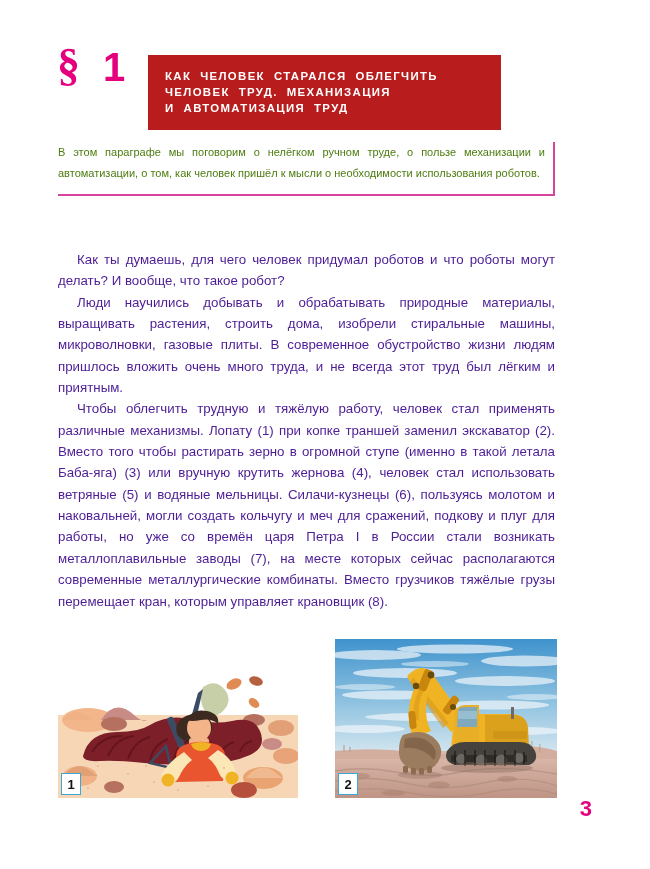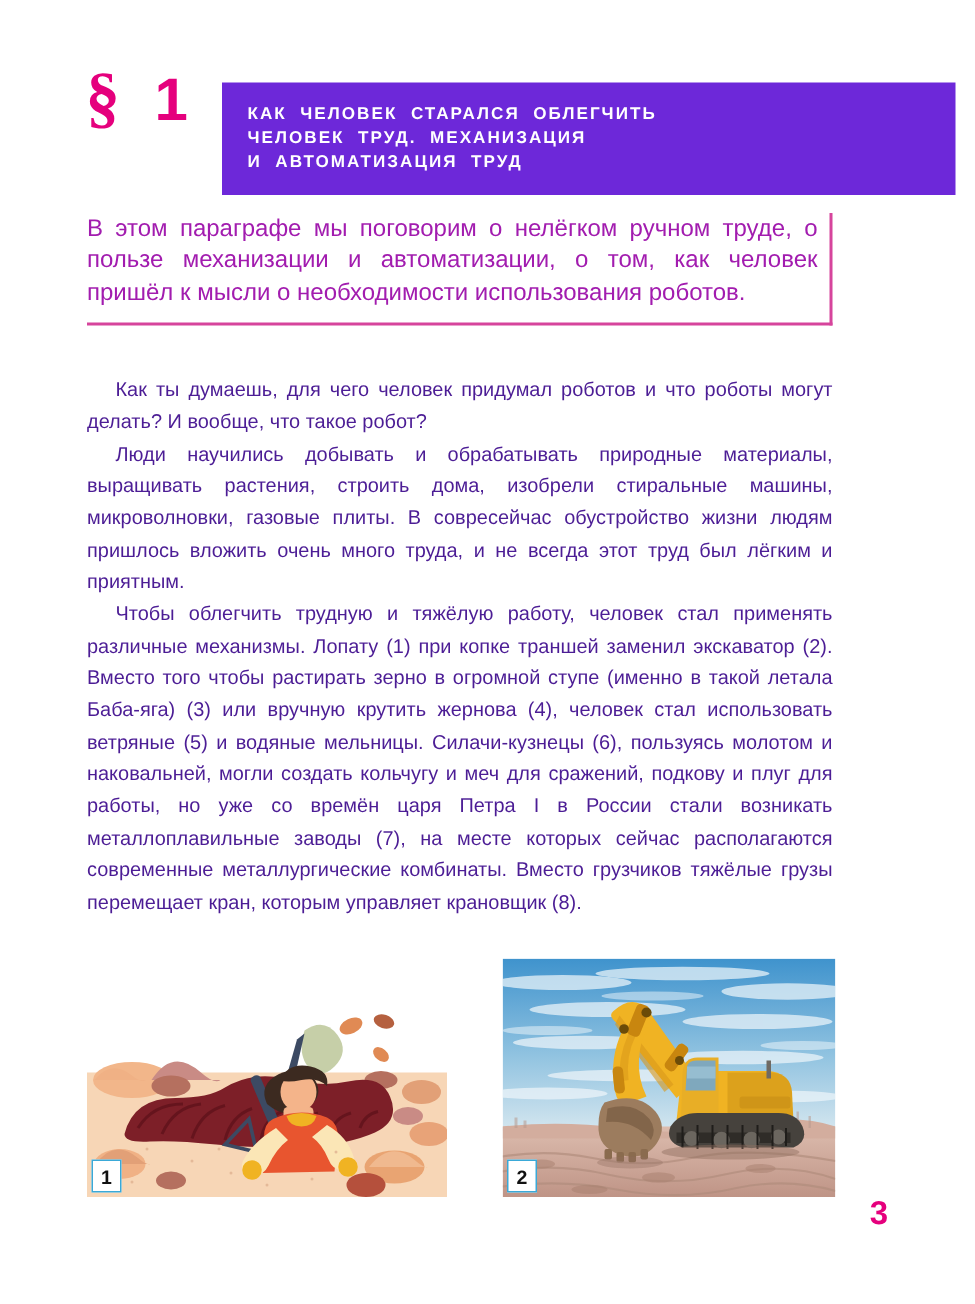--- a/index.html
+++ b/index.html
@@ -47,23 +47,23 @@
     font-family: "Liberation Sans", "DejaVu Sans", sans-serif;
     font-weight: bold;
     font-size: 40px;
     line-height: 40px;
     color: #e5007d;
   }
   .title-band {
     position: absolute;
     left: 148px;
     top: 55px;
-    width: 489px;
+    width: 353px;
     height: 75px;
-    background: #6d28d9;
+    background: #b91c1c;
     box-sizing: border-box;
     padding: 13px 0 0 17px;
   }
   .title-line {
     color: #ffffff;
     font-weight: bold;
     font-size: 11.4px;
     line-height: 16.2px;
     letter-spacing: 1.35px;
     white-space: pre;
@@ -74,25 +74,25 @@
     position: absolute;
     left: 58px;
     top: 142px;
     width: 497px;
     box-sizing: border-box;
     border-right: 2px solid #d6449c;
     border-bottom: 2px solid #d6449c;
     padding: 0 8px 9px 0;
   }
   .intro-text {
-    font-size: 16px;
+    font-size: 11px;
     line-height: 21.3px;
     text-align: justify;
     text-align-last: left;
-    color: #a21caf;
+    color: #4d7c0f;
     hyphens: manual;
     margin: 0;
   }
 
   
   .body-col {
     position: absolute;
     left: 58px;
     top: 249px;
     width: 497px;
@@ -174,21 +174,21 @@
       <div class="title-line">И  АВТОМАТИЗАЦИЯ  ТРУД</div>
     </div>
   </div>
 
   <div class="intro-box">
     <p class="intro-text">В этом параграфе мы поговорим о нелёгком ручном тру­де, о пользе механизации и автоматизации, о том, как человек пришёл к мысли о необходимости использования роботов.</p>
   </div>
 
   <div class="body-col">
     <p class="para indent">Как ты думаешь, для чего человек придумал роботов и что роботы могут делать? И вообще, что такое робот?</p>
-    <p class="para indent">Люди научились добывать и обрабатывать природные мате­риалы, выращивать растения, строить дома, изобрели сти­ральные машины, микроволновки, газовые плиты. В совре­сейчас обустройство жизни людям пришлось вложить очень много труда, и не всегда этот труд был лёгким и приятным.</p>
+    <p class="para indent">Люди научились добывать и обрабатывать природные мате­риалы, выращивать растения, строить дома, изобрели сти­ральные машины, микроволновки, газовые плиты. В совре­менное обустройство жизни людям пришлось вложить очень много труда, и не всегда этот труд был лёгким и приятным.</p>
     <p class="para indent">Чтобы облегчить трудную и тяжёлую работу, человек стал применять различные механизмы. Лопату (1) при копке траншей заменил экскаватор (2). Вместо того чтобы расти­рать зерно в огромной ступе (именно в такой летала Ба­ба-яга) (3) или вручную крутить жернова (4), человек стал использовать ветряные (5) и водяные мельницы. Силачи-куз­нецы (6), пользуясь молотом и наковальней, могли создать кольчугу и меч для сражений, подкову и плуг для работы, но уже со времён царя Петра I в России стали возникать металлоплавильные заводы (7), на месте которых сейчас располагаются современные металлургические комбинаты. Вместо грузчиков тяжёлые грузы перемещает кран, которым управляет крановщик (8).</p>
   </div>
 
   <div class="figures">
 
     <div class="figure fig-1">
       <div class="illus">
         <svg viewBox="0 0 240 130" width="240" height="130" preserveAspectRatio="none">
           <defs>
             <clipPath id="figclip1">

